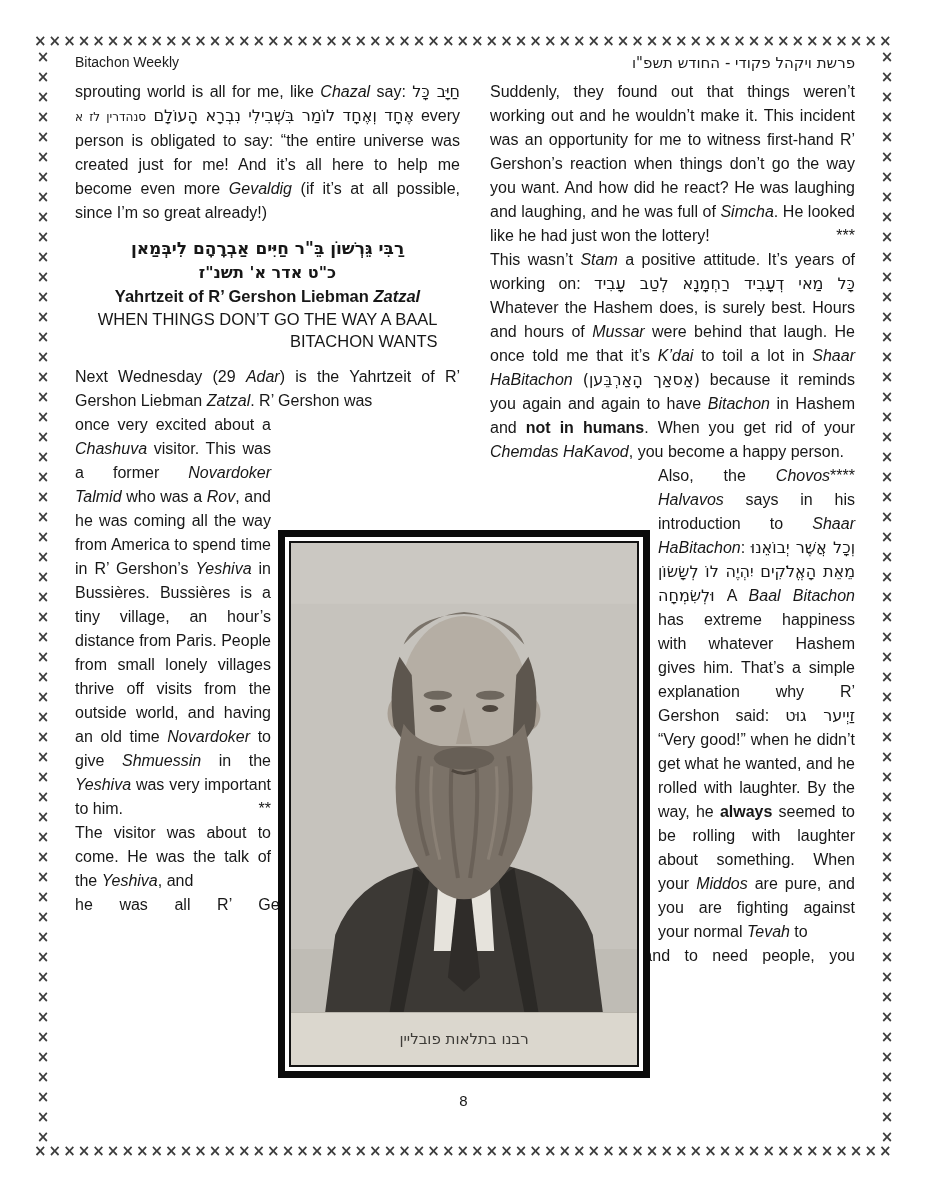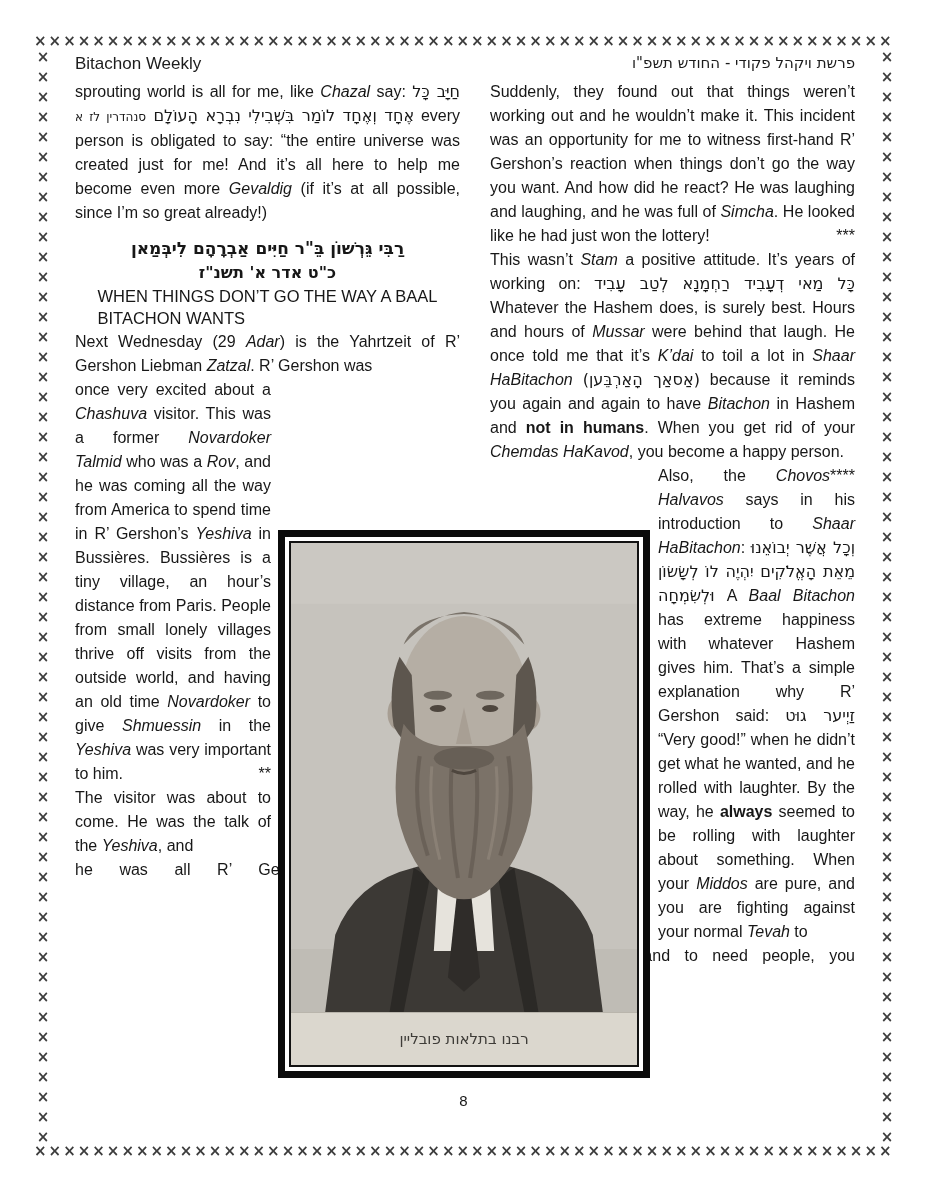--- a/index.html
+++ b/index.html
@@ -9,21 +9,21 @@
   }
   
   .bx{position:absolute;color:#3d3d3d;font:700 15px/15px "DejaVu Sans",sans-serif;
       letter-spacing:2px;overflow:hidden;white-space:nowrap;user-select:none;}
   .bx-top{left:34px;top:34px;width:860px;height:16px;}
   .bx-bottom{left:34px;top:1144px;width:860px;height:16px;}
   .bx-side{writing-mode:vertical-rl;text-orientation:mixed;width:16px;height:1096px;top:48px;}
   .bx-left{left:34px;}
   .bx-right{left:878px;}
   
-  .hdr{position:absolute;top:54px;font-size:17px;color:#1c1c1c;}
+  .hdr{position:absolute;top:54px;font-size:14px;color:#1c1c1c;}
   #hdr-left{left:75px;}
   #hdr-right{right:72px;font-family:"DejaVu Sans",sans-serif;font-size:15px;}
   
   .col{position:absolute;top:80px;}
   #col-left{left:75px;width:385px;}
   #col-right{left:490px;width:365px;}
   .para{font-size:16px;line-height:24px;text-align:justify;}
   .narrow-left{width:196px;}
   .narrow-right{width:197px;margin-left:auto;}
   .stretch{text-align-last:justify;}
@@ -34,21 +34,21 @@
   .fr{float:right;}
   
   .nov-title{font-family:"DejaVu Serif",serif;font-weight:bold;font-size:56px;line-height:64px;
      text-align:center;letter-spacing:1px;margin-top:12px;color:#000;
      text-shadow:2px 2px 0 #9c9c9c, -1px -1px 0 #444;}
   .heb1{font-family:"DejaVu Sans",sans-serif;font-weight:bold;font-size:17px;line-height:26px;
      text-align:center;margin-top:10px;direction:rtl;}
   .heb2{font-family:"DejaVu Sans",sans-serif;font-weight:bold;font-size:16px;line-height:24px;
      text-align:center;direction:rtl;}
   .sub-en{text-align:center;font-size:16.5px;line-height:23px;}
-  .sub-caps{text-align:left;font-size:16.5px;line-height:22px;width:340px;margin:0 auto 1px;}
+  .sub-caps{text-align:right;font-size:16.5px;line-height:22px;width:340px;margin:0 auto 13px;}
   
   #photo-frame{position:absolute;left:278px;top:530px;width:372px;height:548px;
      box-sizing:border-box;border:7px solid #0b0b0b;background:#fff;padding:4px;}
   #photo-inner{border:2px solid #121212;height:100%;box-sizing:border-box;
      display:flex;flex-direction:column;background:#c6c3bd;}
   #photo-inner svg{display:block;width:100%;flex:1;}
   #photo-caption{height:52px;background:#dbd7ce;display:flex;align-items:center;justify-content:center;
      font-family:"DejaVu Sans",sans-serif;font-size:15px;color:#3e3c38;border-top:1px solid #b9b5ac;}
   
   #page-number{position:absolute;left:0;right:0;top:1092px;text-align:center;font-size:15px;}
@@ -61,20 +61,21 @@
 <div class="bx bx-side bx-left">××××××××××××××××××××××××××××××××××××××××××××××××××××××××××××××××××××××××××××××××××××××××××××××××××××××××××××××</div>
 <div class="bx bx-side bx-right">××××××××××××××××××××××××××××××××××××××××××××××××××××××××××××××××××××××××××××××××××××××××××××××××××××××××××××××</div>
 
 <div class="hdr" id="hdr-left">Bitachon Weekly</div>
 <div class="hdr" id="hdr-right">פרשת ויקהל פקודי - החודש תשפ"ו</div>
 
 <div class="col" id="col-left">
   <div class="para"><span>sprouting world is all for me, like </span><span class="it">Chazal</span><span> say: </span><span class="he">חַיָּב כָּל אֶחָד וְאֶחָד לוֹמַר בִּשְׁבִילִי נִבְרָא הָעוֹלָם </span><span class="he sm">סנהדרין לז א</span><span> every person is obligated to say: “the entire universe was created just for me! And it’s all here to help me become even more </span><span class="it">Gevaldig</span><span> (if it’s at all possible, since I’m so great already!)</span></div>
   <div class="heb1">רַבִּי גֵּרְשׁוֹן בֵּ"ר חַיִּים אַבְרָהָם לִיבְּמַאן</div>
   <div class="heb2">כ"ט אדר א' תשנ"ז</div>
+  <div class="sub-en"><span class="bd">Yahrtzeit of R’ Gershon Liebman </span><span class="it bd">Zatzal</span></div>
   <div class="sub-caps">WHEN THINGS DON’T GO THE WAY A BAAL BITACHON WANTS</div>
   <div class="para"><span>Next Wednesday (29 </span><span class="it">Adar</span><span>) is the Yahrtzeit of R’ Gershon Liebman </span><span class="it">Zatzal</span><span>. R’ Gershon was</span></div>
   <div class="para narrow-left"><span>once very excited about a </span><span class="it">Chashuva</span><span> visitor. This was a former </span><span class="it">Novardoker Talmid</span><span> who was a </span><span class="it">Rov</span><span>, and he was coming all the way from America to spend time in R’ Gershon’s </span><span class="it">Yeshiva</span><span> in Bussières. Bussières is a tiny village, an hour’s distance from Paris. People from small lonely villages thrive off visits from the outside world, and having an old time </span><span class="it">Novardoker</span><span> to give </span><span class="it">Shmuessin</span><span> in the </span><span class="it">Yeshiva</span><span> was very important to him. </span><span class="fr">**</span><br><span>The visitor was about to come. He was the talk of the </span><span class="it">Yeshiva</span><span>, and</span></div>
   <div class="para stretch"><span>he was all R’ Gershon talked about.</span></div>
 </div>
 
 <div class="col" id="col-right">
   <div class="para"><span>Suddenly, they found out that things weren’t working out and he wouldn’t make it. This incident was an opportunity for me to witness first-hand R’ Gershon’s reaction when things don’t go the way you want. And how did he react? He was laughing and laughing, and he was full of </span><span class="it">Simcha</span><span>. He looked like he had just won the lottery! </span><span class="fr">***</span><br><span>This wasn’t </span><span class="it">Stam</span><span> a positive attitude. It’s years of working on: </span><span class="he">כָּל מַאי דְעָבִיד רַחְמָנָא לְטַב עָבִיד</span><span> Whatever the Hashem does, is surely best. Hours and hours of </span><span class="it">Mussar</span><span> were behind that laugh. He once told me that it’s </span><span class="it">K’dai</span><span> to toil a lot in </span><span class="it">Shaar HaBitachon</span><span> </span><span class="he">(אַסאַך הָאַרְבֵּען)</span><span> because it reminds you again and again to have </span><span class="it">Bitachon</span><span> in Hashem and </span><span class="bd">not in humans</span><span>. When you get rid of your </span><span class="it">Chemdas HaKavod</span><span>, you become a happy person. </span><span class="fr">****</span></div>
   <div class="para narrow-right"><span>Also, the </span><span class="it">Chovos Halvavos</span><span> says in his introduction to </span><span class="it">Shaar HaBitachon</span><span>: </span><span class="he">וְכָל אֲשֶׁר יְבוֹאֵנוּ מֵאֵת הָאֱלֹקִים יִהְיֶה לוֹ לְשָׂשׂוֹן וּלְשִׂמְחָה</span><span> A </span><span class="it">Baal Bitachon</span><span> has extreme happiness with whatever Hashem gives him. That’s a simple explanation why R’ Gershon said: </span><span class="he">זַיְיער גוּט</span><span> “Very good!” when he didn’t get what he wanted, and he rolled with laughter. By the way, he </span><span class="bd">always</span><span> seemed to be rolling with laughter about something. When your </span><span class="it">Middos</span><span> are pure, and you are fighting against your normal </span><span class="it">Tevah</span><span> to</span></div>
   <div class="para stretch"><span>make impressions and to need people, you</span></div>

